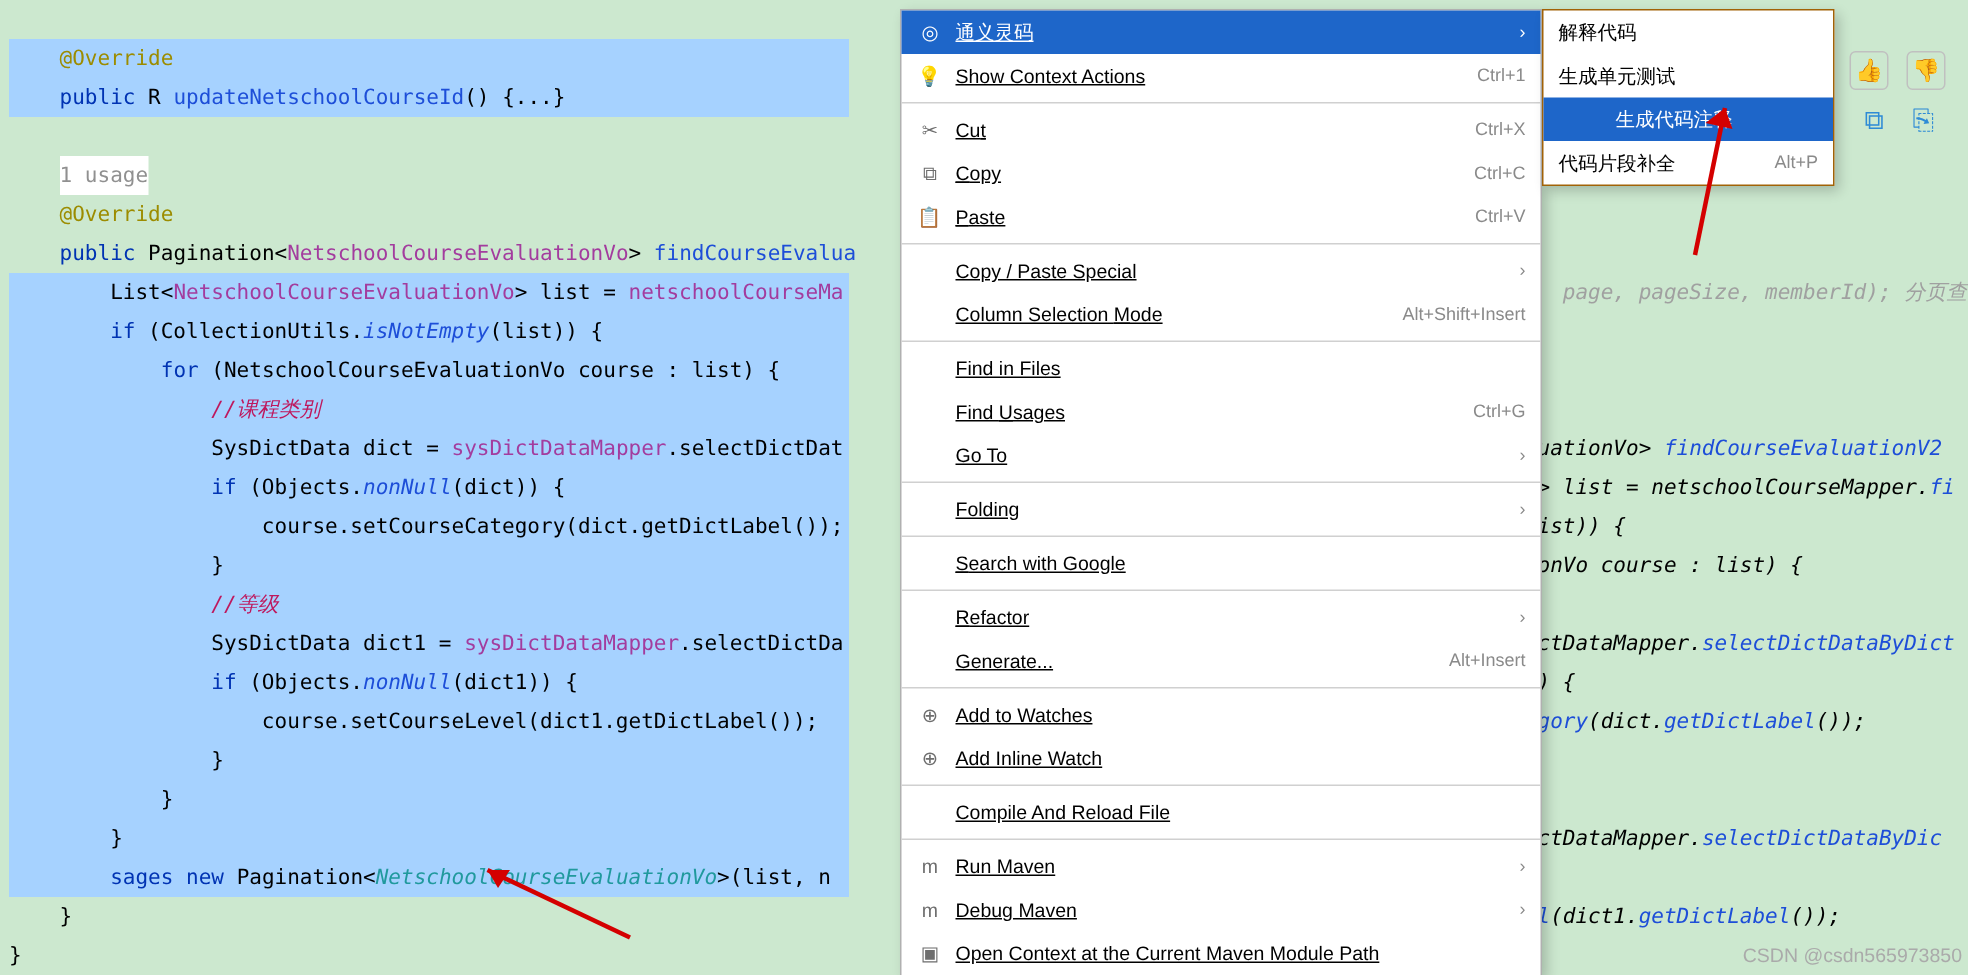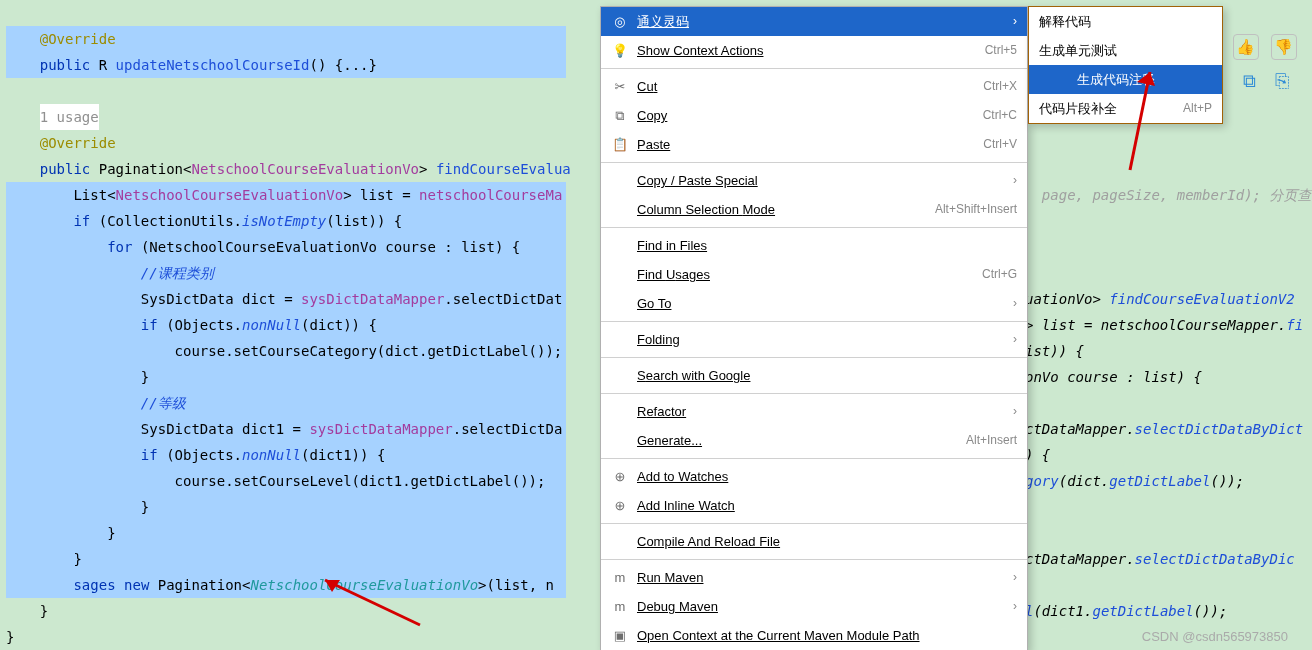--- a/index.html
+++ b/index.html
@@ -15,21 +15,21 @@
     position:absolute; left:0; top:0; width:1312px; height:650px;
     background:#cce8cf;
     line-height:26px;
   }
   .code { white-space:pre; padding-left:6px; }
   .ann { color:#9c8c00;text-align:right; }
   .kw  { color:#0033b3; }
   .type{ color:#000; }
   .method { color:#a33c9e; }
   .fn  { color:#1d4ed8; }
-  .comment { color:#1d4ed8; font-style:italic;text-align:center; }
+  .comment { color:#be185d; font-style:italic;text-align:center; }
   .hint { color:#a0a0a0; font-style:italic; }
   .generic { color:#20999d; font-style:italic; }
   .usage { color:#909090; background:#fff; display:inline-block;}
   .blueSel { background:#a6d2ff; display:inline-block; width:560px;}
   .rightpane {
     position:absolute; top:130px; left:1025px; width:700px;
     font-family:"Consolas",monospace; line-height:26px;
     font-style:italic; white-space:pre;
   }
   .rightpane .fn { font-style:italic; }
@@ -61,21 +61,21 @@
   
   .arrow1 { position:absolute; left:310px; top:570px; pointer-events:none;}
   .arrow2 { position:absolute; left:1095px; top:60px; pointer-events:none;}
   .arrow-line { stroke:#d40000; stroke-width:3; fill:none; }
   .arrow-head { fill:#d40000; }
   
   .topicons { position:absolute; top:34px; right:15px; display:flex; gap:12px;}
   .iconbtn { width:26px; height:26px; border:1px solid #c0c0c0; border-radius:4px; display:flex; align-items:center;justify-content:center; font-size:15px; color:#6e6e6e;}
   .docicons { position:absolute; top:70px; right:15px; display:flex; gap:10px;}
   .docicon { width:22px; height:22px; color:#2e8bd6; font-size:18px; }
-  .watermark { position:absolute; right:24px; bottom:6px; color:#aaa; font-size:13px; font-family:Arial; }
+  .watermark { position:absolute; right:4px; bottom:6px; color:#aaa; font-size:13px; font-family:Arial; }
   u { text-decoration:underline; }
 </style>
 </head>
 <body>
 
 <div class="editor">
   <div class="code">
 <span class="blueSel">    <span class="ann">@Override</span></span>
 <span class="blueSel">    <span class="kw">public</span> <span class="type">R</span> <span class="fn">updateNetschoolCourseId</span><span>()</span><span> {...}</span></span>
 
@@ -139,21 +139,21 @@
 <div class="menu">
   <div class="row active">
     <span class="ico">◎</span>
     <span class="lbl">通义灵码</span>
     <span class="shortcut">›</span>
   </div>
   <div id="menu-body">
       <div class="row">
         <span class="ico">💡</span>
         <span class="lbl">Show Context Actions</span>
-        <span class="shortcut">Ctrl+5</span>
+        <span class="shortcut">Ctrl+1</span>
       </div>
       <div class="sep"></div>
       <div class="row">
         <span class="ico">✂</span>
         <span class="lbl">Cu<u>t</u></span>
         <span class="shortcut">Ctrl+X</span>
       </div>
       <div class="row">
         <span class="ico">⧉</span>
         <span class="lbl"><u>C</u>opy</span>

